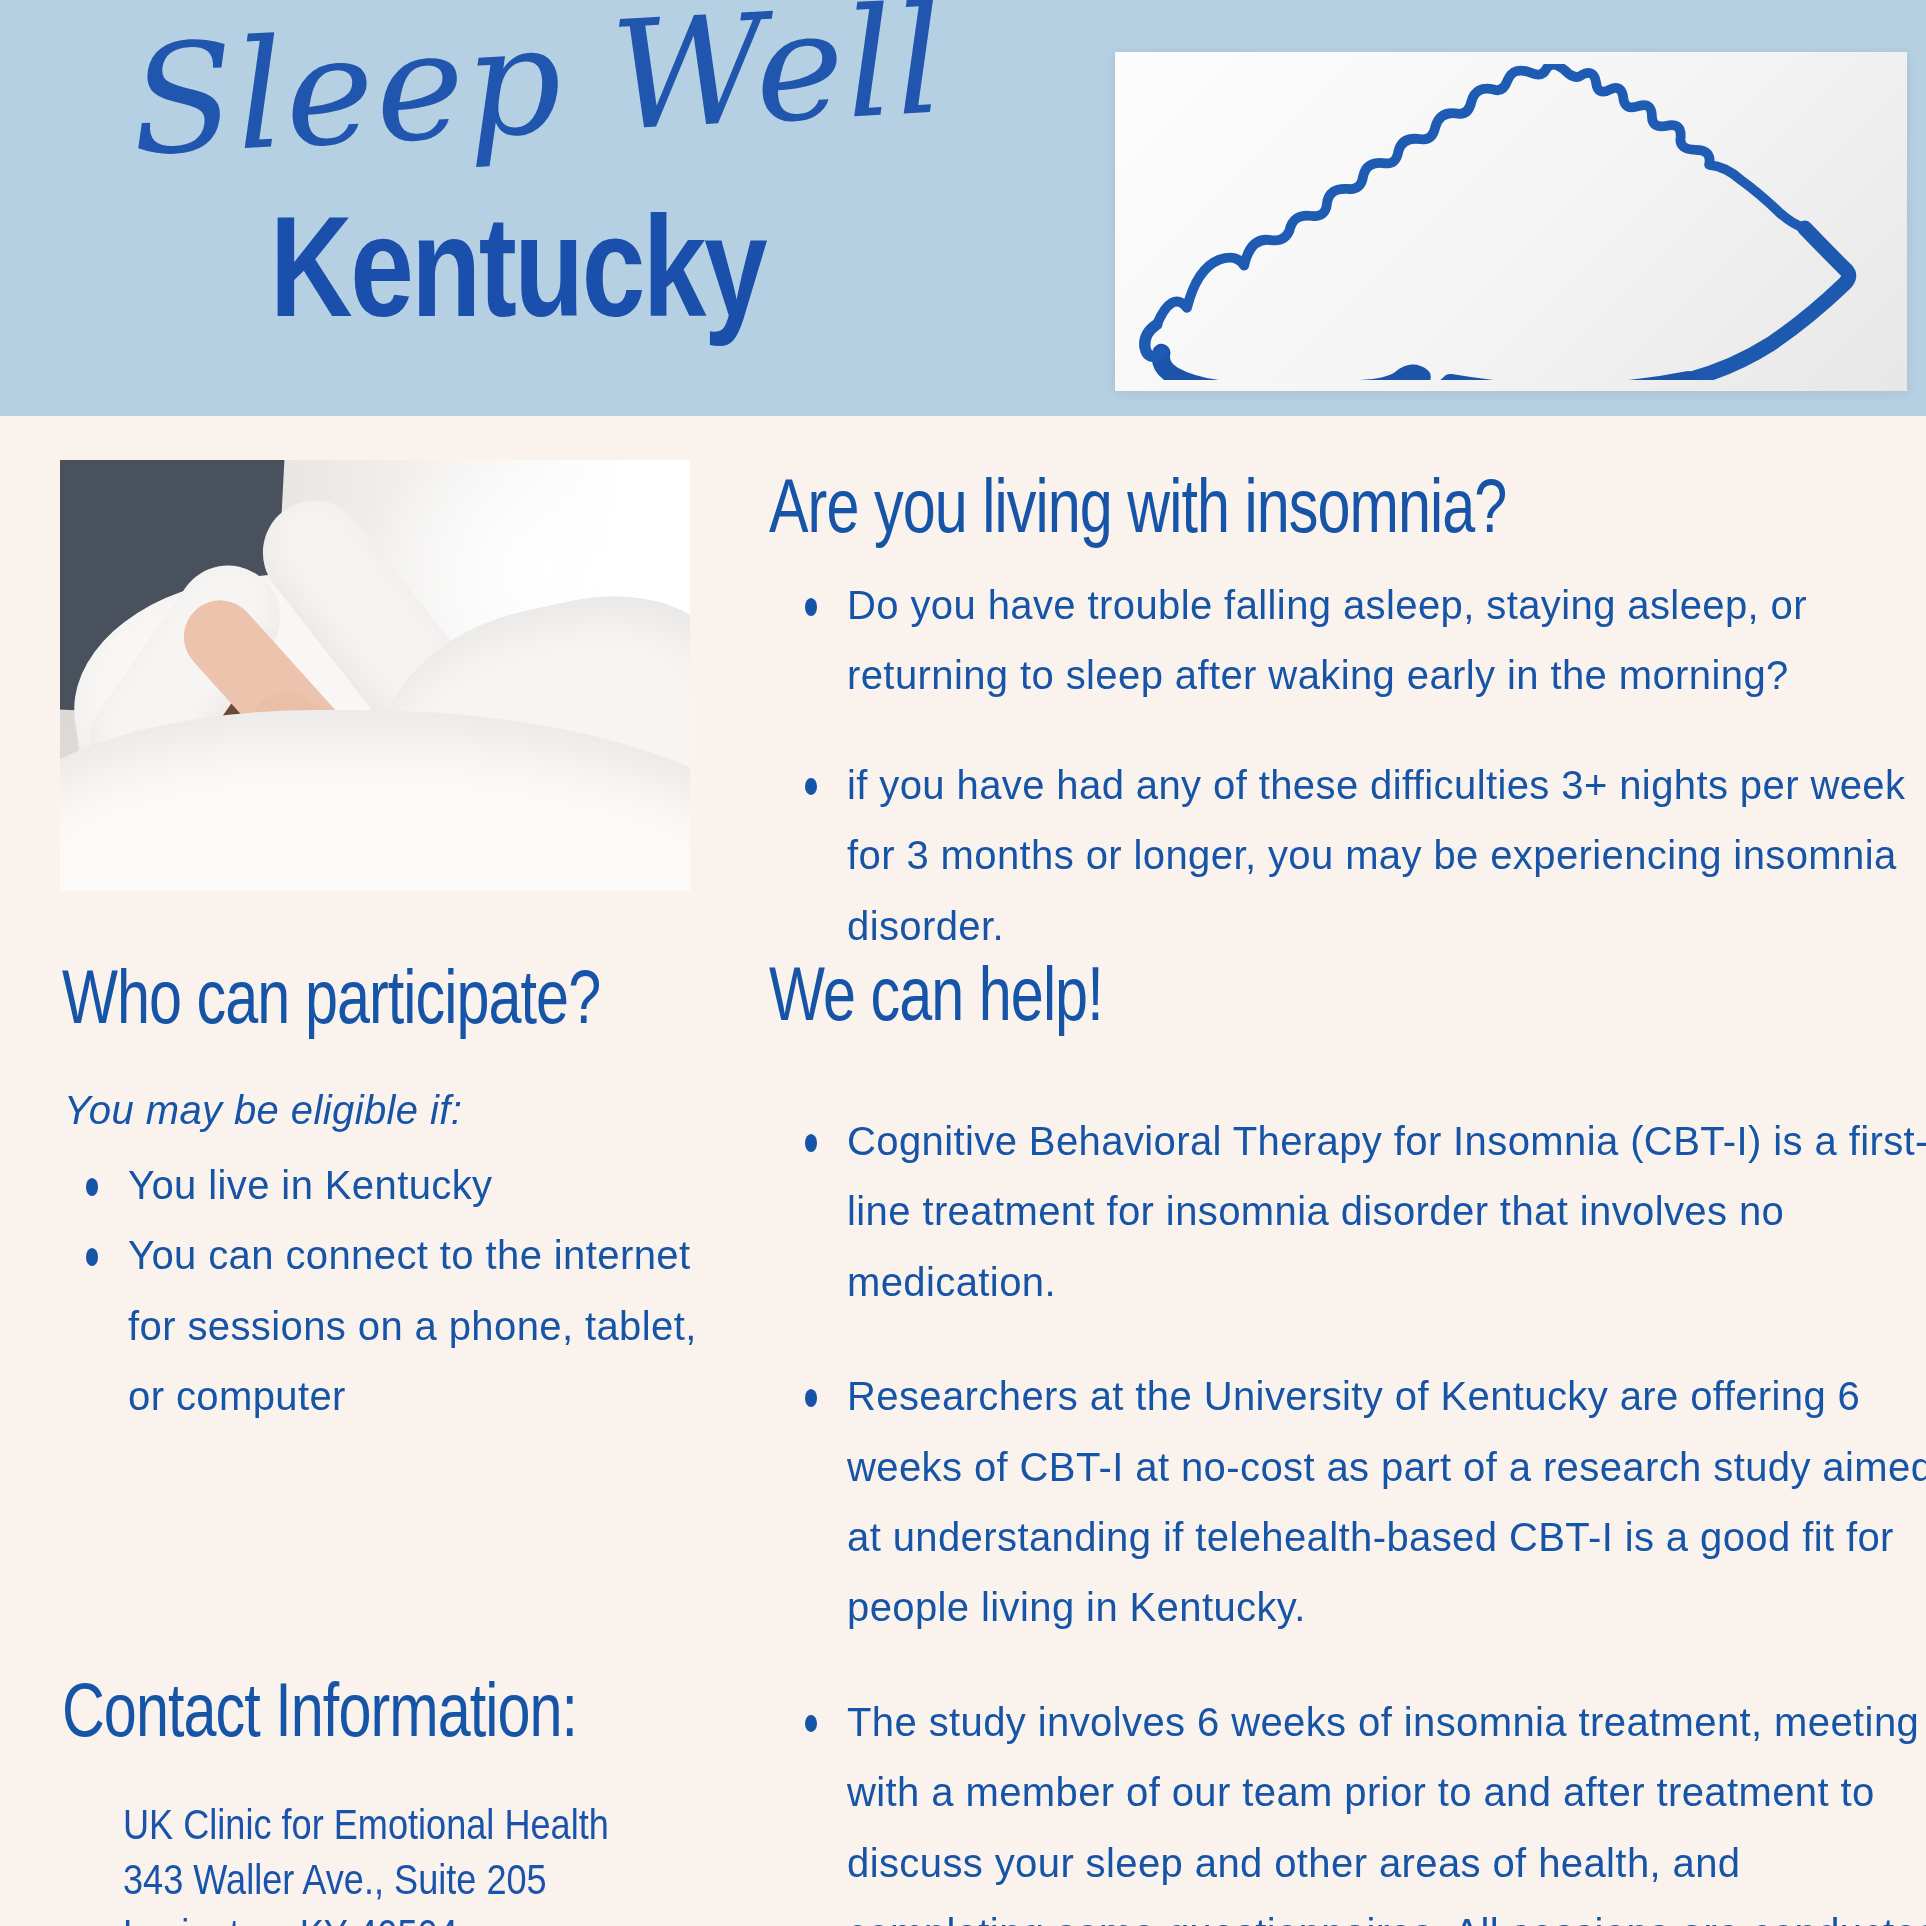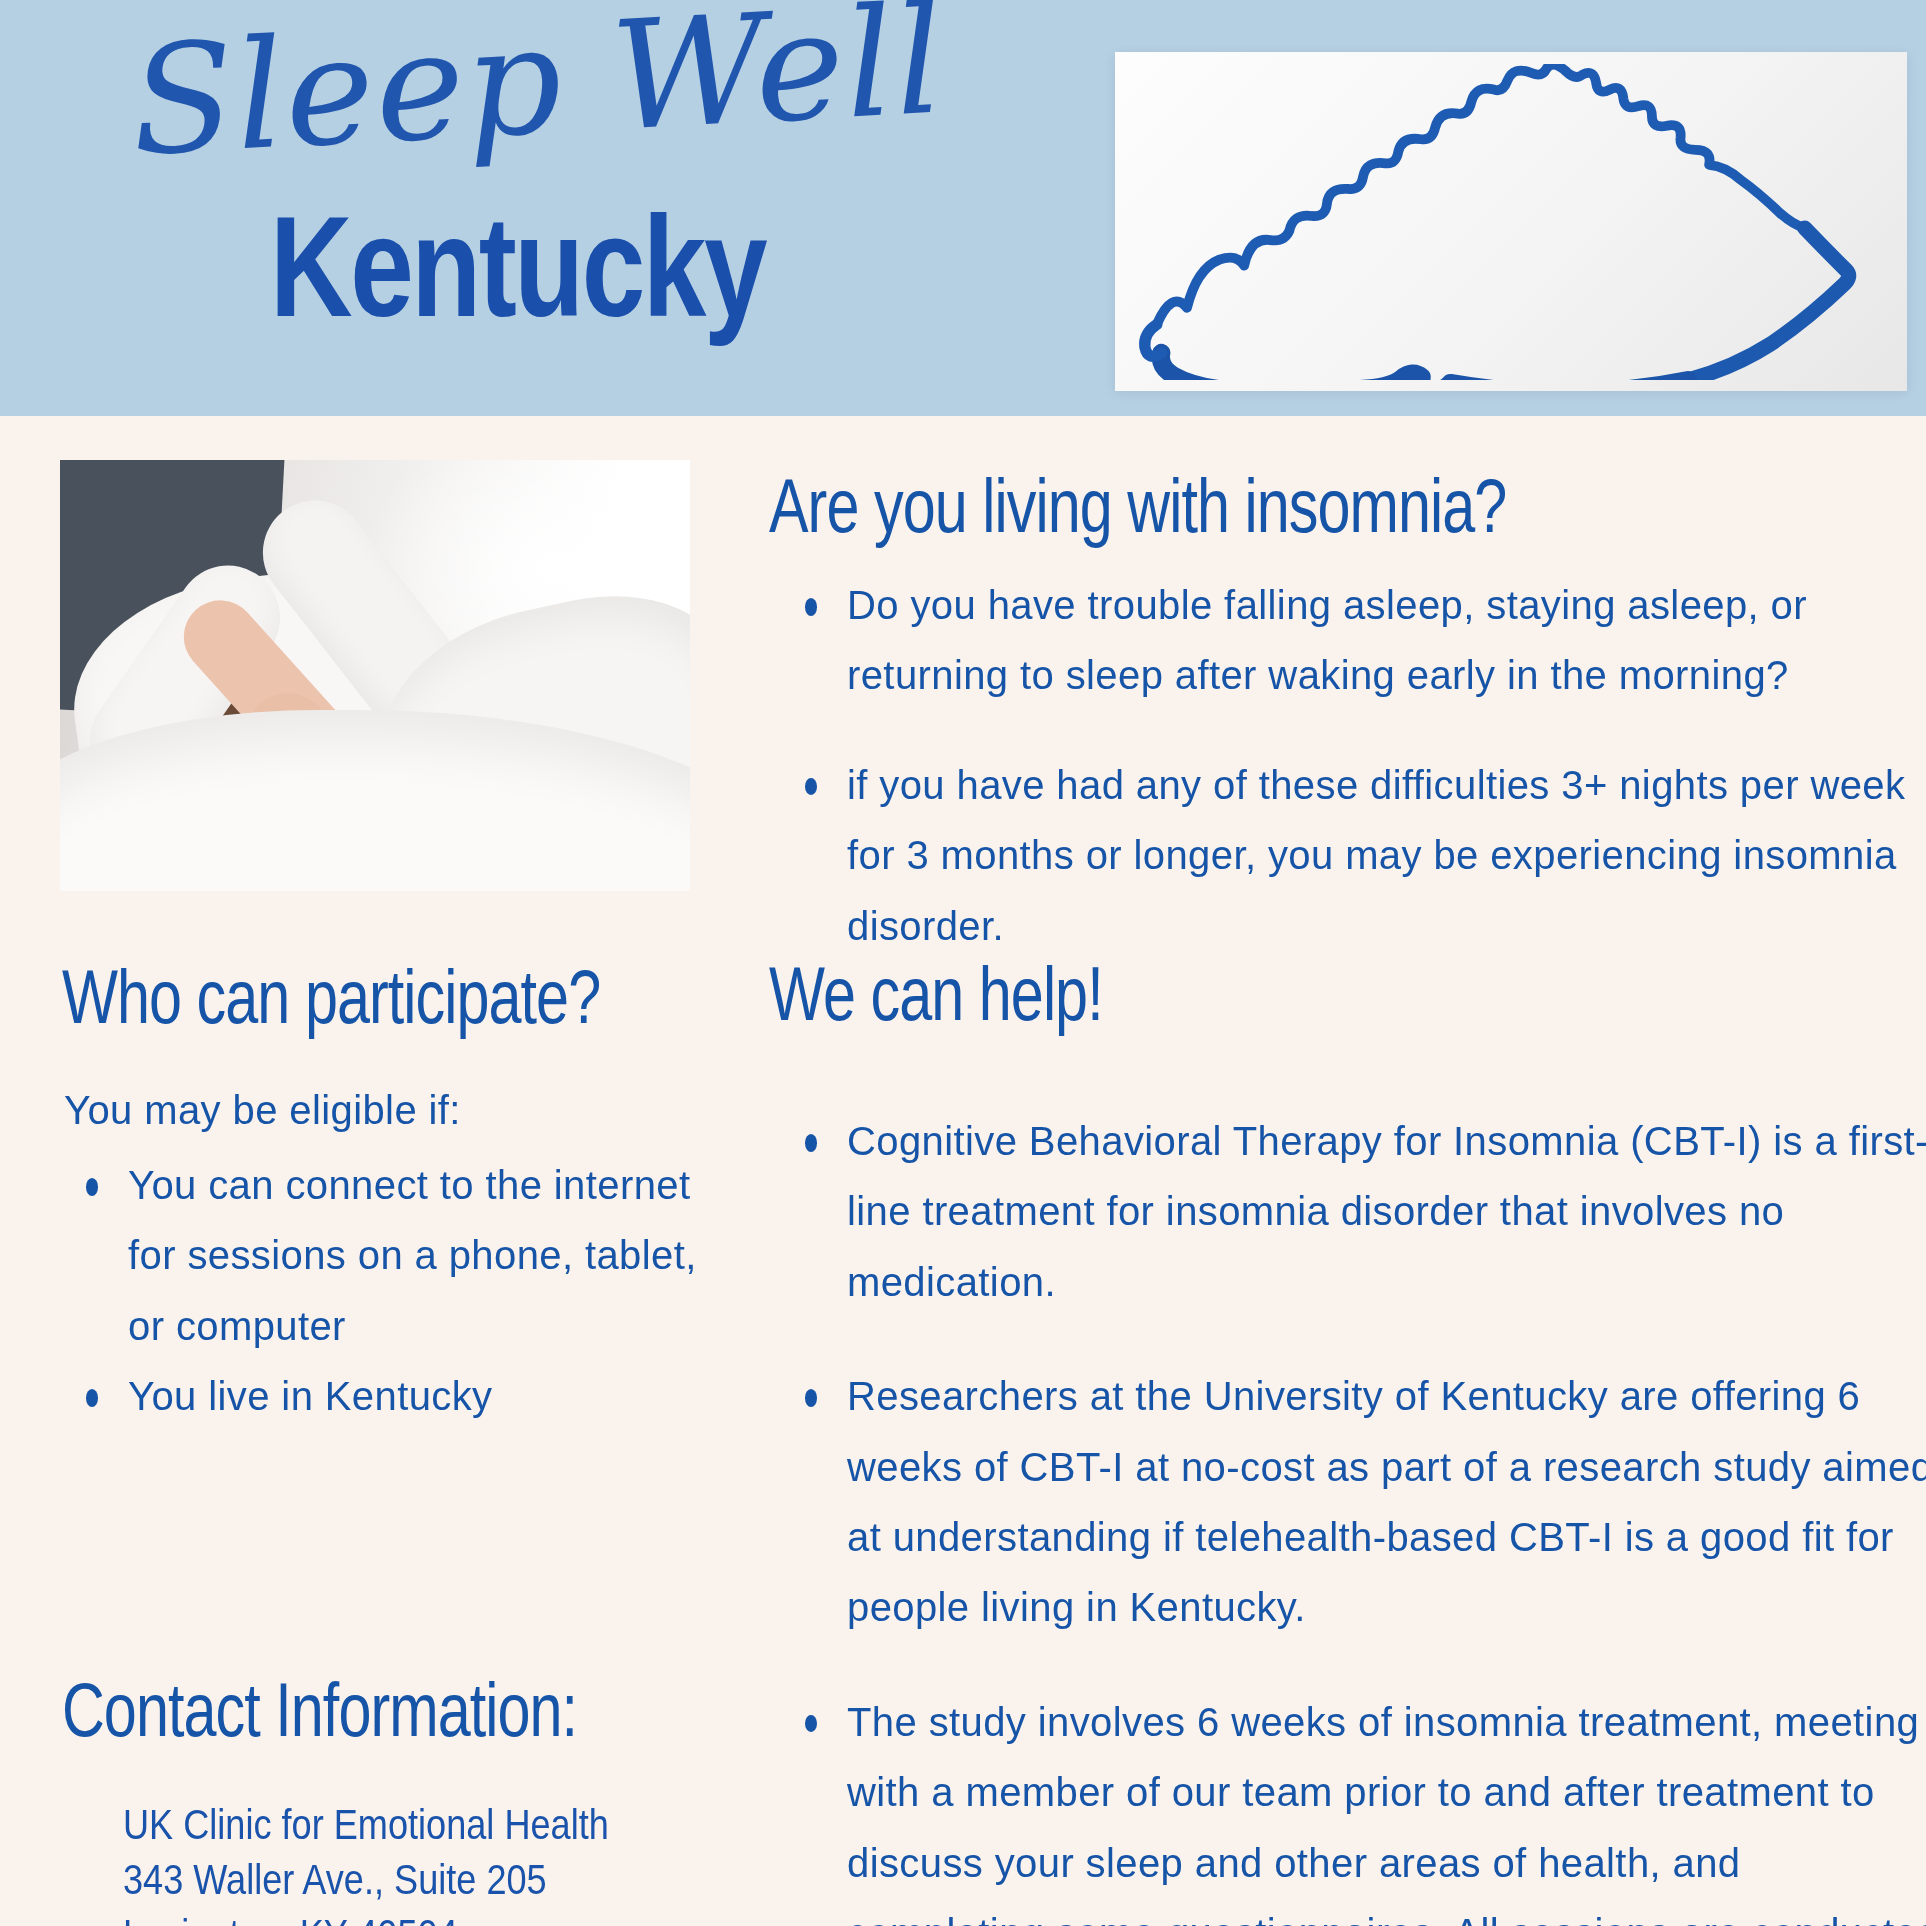--- a/index.html
+++ b/index.html
@@ -87,25 +87,25 @@
 
     <div class="sec-heading" style="left:769px;top:46px;">Are you living with insomnia?</div>
     <div class="col-right" style="top:154px;left:794px;width:1136px;">
       <ul class="bullets">
         <li style="margin-bottom:39px;">Do you have trouble falling asleep, staying asleep, or returning to sleep after waking early in the morning?</li>
         <li>if you have had any of these difficulties 3+ nights per week for 3 months or longer, you may be experiencing insomnia disorder.</li>
       </ul>
     </div>
 
     <div class="sec-heading" style="left:62px;top:537px;">Who can participate?</div>
-    <div class="intro-line" style="position:absolute;left:64px;top:672px;">You may be eligible if:</div>
+    <div class="intro-line" style="position:absolute;left:64px;top:672px;font-style:italic;">You may be eligible if:</div>
     <div style="position:absolute;left:75px;top:734px;width:632px;">
       <ul class="bullets">
+        <li>You live in Kentucky</li>
         <li>You can connect to the internet for sessions on a phone, tablet, or computer</li>
-        <li>You live in Kentucky</li>
       </ul>
     </div>
 
     <div class="sec-heading" style="left:769px;top:534px;">We can help!</div>
     <div class="col-right" style="top:690px;left:794px;width:1152px;">
       <ul class="bullets">
         <li style="margin-bottom:44px;">Cognitive Behavioral Therapy for Insomnia (CBT-I) is a first-line treatment for insomnia disorder that involves no medication.</li>
         <li style="margin-bottom:44px;">Researchers at the University of Kentucky are offering 6 weeks of CBT-I at no-cost as part of a research study aimed at understanding if telehealth-based CBT-I is a good fit for people living in Kentucky.</li>
         <li>The study involves 6 weeks of insomnia treatment, meeting with a member of our team prior to and after treatment to discuss your sleep and other areas of health, and completing some questionnaires. All sessions are conducted remotely via telehealth.</li>
       </ul>

